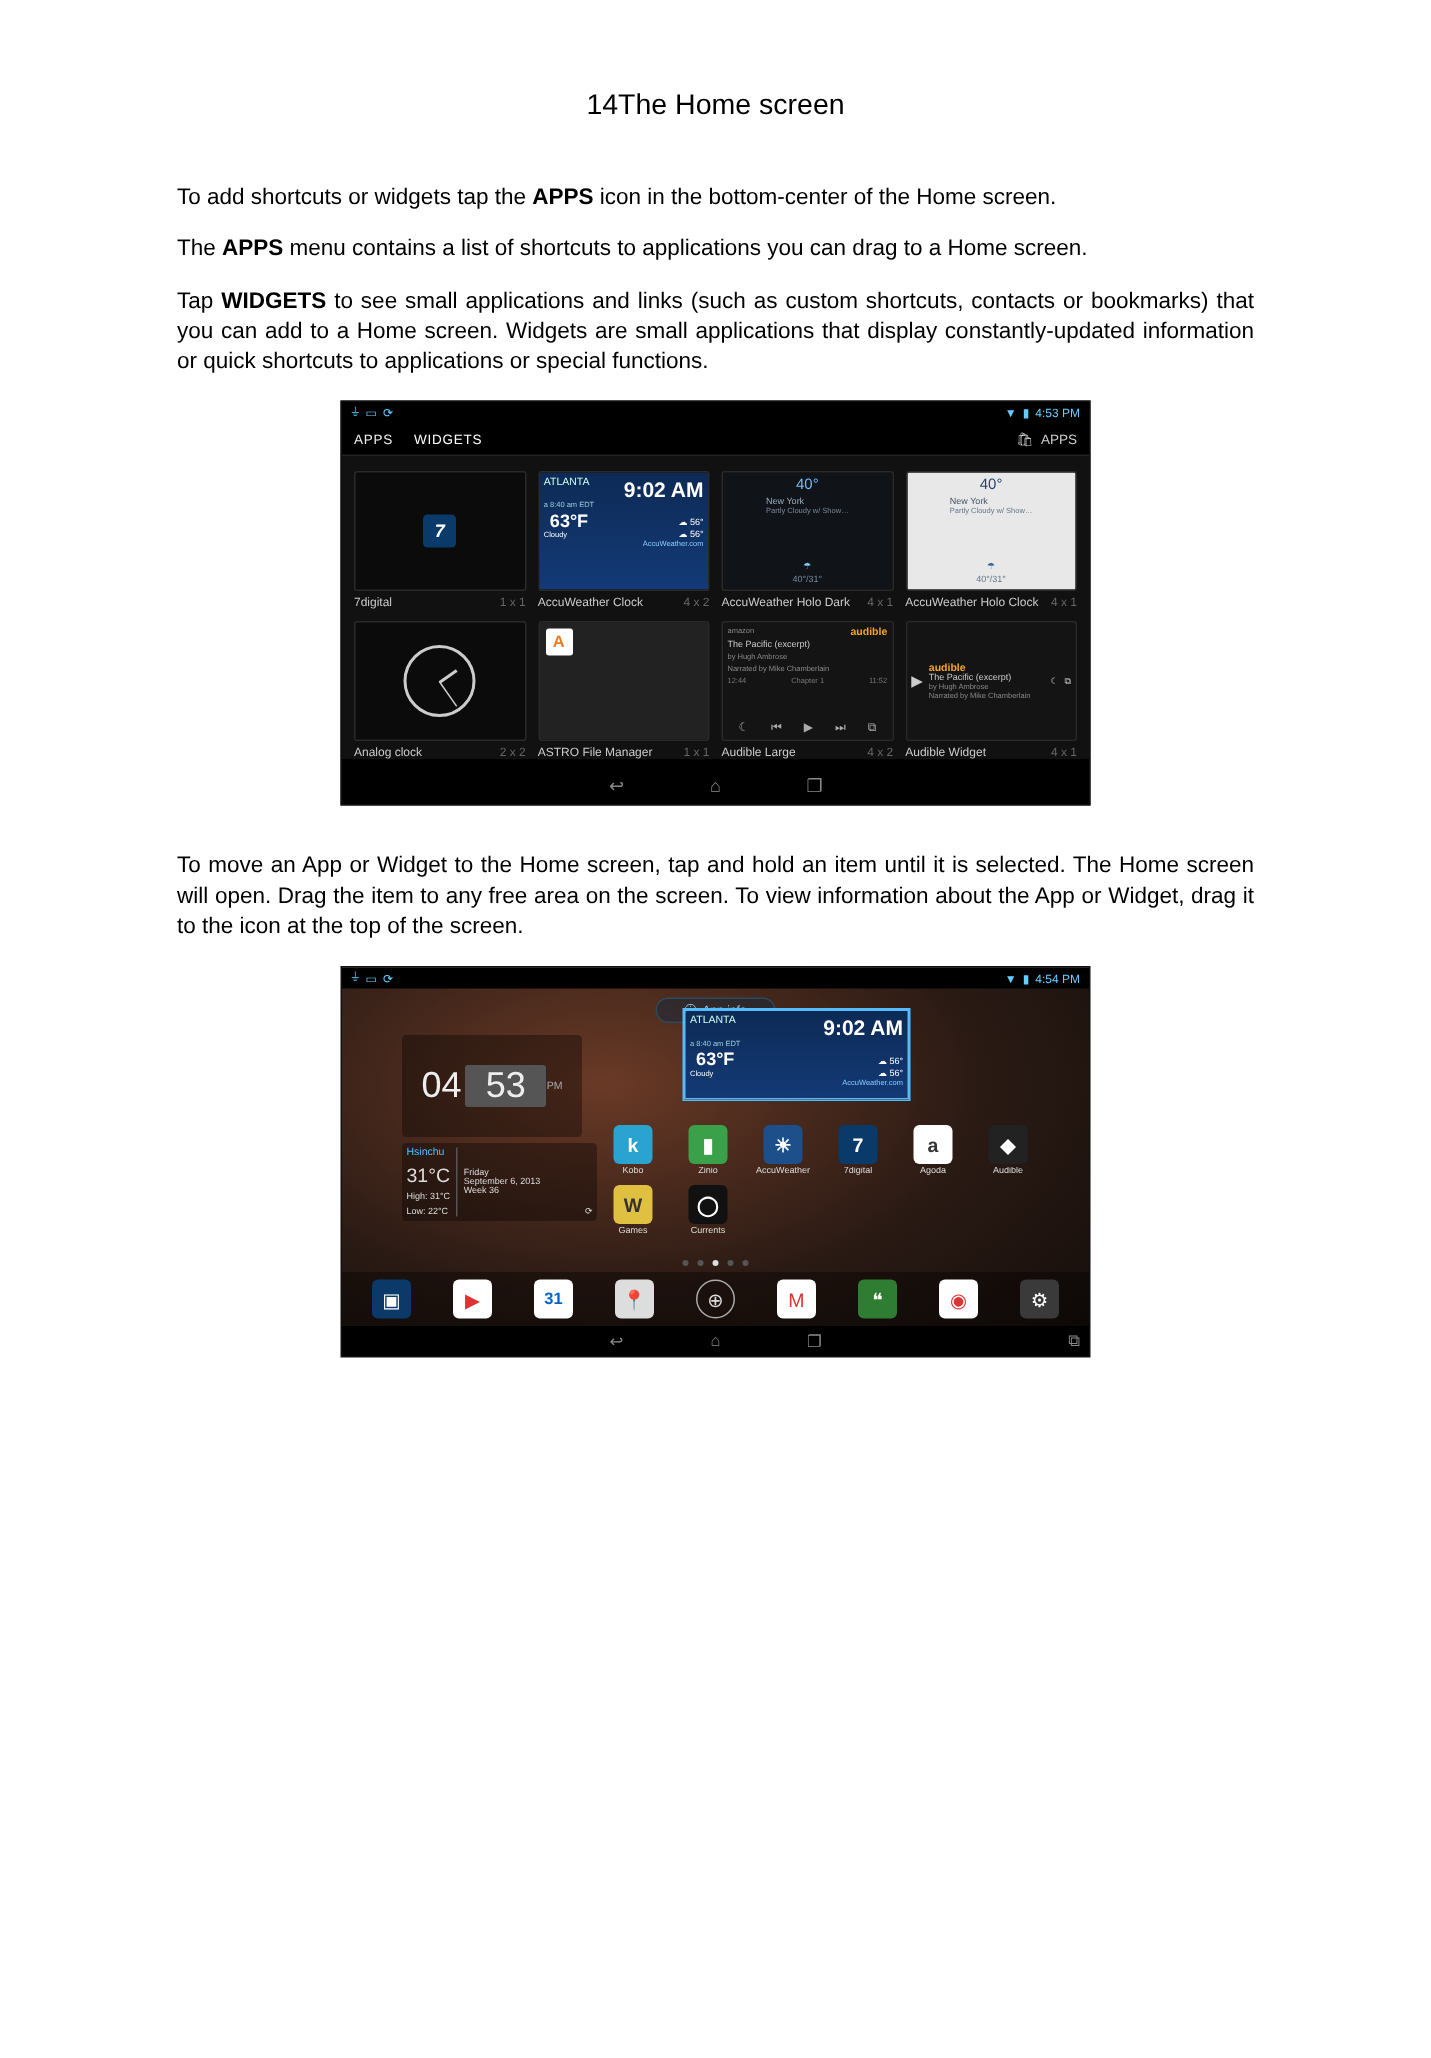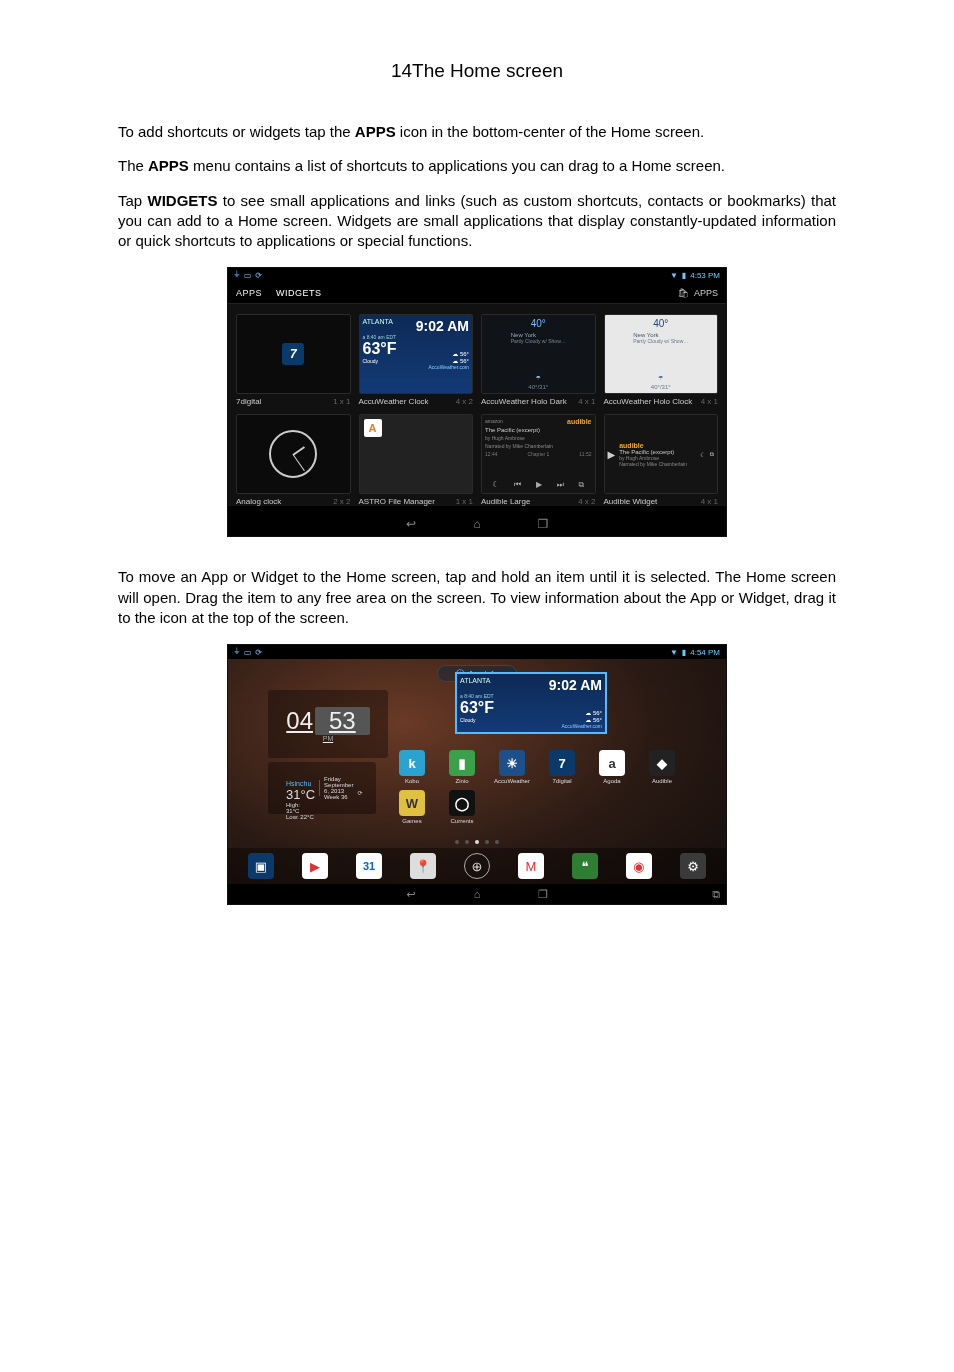--- a/index.html
+++ b/index.html
@@ -22,21 +22,21 @@
   .tabbar .tabs .tab.active { color:#fff; }
   .tabbar .shop { display:flex; gap:5px; align-items:center; color:#ccc; font-size:9px; }
   .widget-grid { display:grid; grid-template-columns: repeat(4, 1fr); grid-auto-rows: 92px; gap:8px; padding:10px 8px 0 8px; background:#111; }
   .wcell { display:flex; flex-direction:column; }
   .wpreview { flex:1; background:#0b0b0b; border:1px solid #2a2a2a; border-radius:2px; display:flex; align-items:center; justify-content:center; overflow:hidden; position:relative; }
   .wlabel { display:flex; justify-content:space-between; font-size:8px; color:#ccc; padding-top:3px; }
   .wlabel .dim { color:#666; }
   .accu-clock { width:100%; height:100%; background:linear-gradient(#0d2a55,#133a77); color:#fff; font-size:7px; display:flex; flex-direction:column; padding:3px; }
   .accu-clock .city { font-size:7px; color:#cfe; }
   .accu-clock .time { font-size:14px; font-weight:700; text-align:right; color:#fff; }
-  .accu-clock .big { font-size:16px; font-weight:700;text-align:center; }
+  .accu-clock .big { font-size:12px; font-weight:700;text-align:center; }
   .holo { width:100%; height:100%; background:#101418; color:#9ab; font-size:6px; display:flex; align-items:center; gap:3px; padding:3px;flex-direction:column; }
   .holo.light { background:#e8e8e8; color:#456; }
   .holo .temp { font-size:10px; color:#7bf; }
   .analog { width:48px; height:48px; border:2px solid #ccc; border-radius:50%; position:relative; }
   .analog::before, .analog::after { content:""; position:absolute; background:#ccc; left:50%; top:50%; transform-origin:left center; }
   .analog::before { width:14px; height:2px; transform: rotate(-35deg); }
   .analog::after { width:20px; height:1px; transform: rotate(55deg); }
   .astro { width:100%; height:100%; background:#222; display:flex; align-items:flex-start; padding:4px; }
   .astro .icon { width:18px; height:18px; background:#fff; display:flex; align-items:center; justify-content:center; color:#e67e22; font-weight:700; font-size:11px; border-radius:2px;}
   .audible { width:100%; height:100%; background:#141414; color:#ccc; font-size:6px; display:flex; flex-direction:column; padding:3px; gap:2px;}
@@ -44,25 +44,25 @@
   .audible .ctrls { display:flex; justify-content:space-around; font-size:8px; color:#aaa; margin-top:auto;}
   .seven-icon { width:22px; height:22px; background:#0a3a6a; color:#fff; display:flex; align-items:center; justify-content:center; font-weight:700; font-size:12px; border-radius:3px; font-style:italic;}
   .navbar { display:flex; justify-content:center; gap:50px; align-items:center; height:24px; background:#000; color:#888; font-size:12px; margin-top:6px;}
   .nav-icon { width:16px; text-align:center; }
 
   
   .home-bg { background: radial-gradient(ellipse at 35% 30%, #6a3a26 0%, #2a1a14 55%, #120c0a 100%); padding-bottom:0; }
   .appinfo-pill { margin:6px auto 4px auto; width:80px; text-align:center; font-size:8px; color:#8fd4ff; border:1px solid #2a4a60; border-radius:10px; padding:2px 0; background:rgba(20,40,60,0.5); display:flex; align-items:center; justify-content:center; gap:4px;}
   .home-area { display:flex; gap:6px; padding:4px 8px 6px 40px; min-height:150px; }
   .left-widgets { display:flex; flex-direction:column; gap:4px; }
-  .clock-widget { width:120px; height:68px; background:rgba(0,0,0,0.35); border-radius:3px; display:flex; flex-direction:column; align-items:center; justify-content:center; color:#eee;text-decoration:underline; }
+  .clock-widget { width:120px; height:68px; background:rgba(0,0,0,0.35); border-radius:3px; display:flex; flex-direction:row; align-items:center; justify-content:center; color:#eee; }
   .clock-widget .timebig { font-size:24px; font-weight:300; display:flex; align-items:baseline;}
   .clock-widget .timebig .min { background:#555; padding:0 14px; margin-left:2px; border-radius:2px;}
   .clock-widget .pm { font-size:7px; color:#aaa; }
-  .weather-widget { width:108px; height:52px; background:rgba(0,0,0,0.35); border-radius:3px; display:flex; color:#ddd; font-size:6px; padding:18px; gap:4px;}
+  .weather-widget { width:130px; height:52px; background:rgba(0,0,0,0.35); border-radius:3px; display:flex; color:#ddd; font-size:6px; padding:3px; gap:4px;}
   .weather-widget .wleft { display:flex; flex-direction:column; justify-content:space-between;}
   .weather-widget .wleft .city { color:#5bf; font-size:7px;}
   .weather-widget .wleft .deg { font-size:13px; }
   .drag-widget { position:absolute; left:228px; top:28px; width:150px; height:60px; }
   .home-icons { display:flex; flex-wrap:wrap; gap:6px 14px; align-content:flex-start; padding-top:60px;}
   .hicon { width:36px; display:flex; flex-direction:column; align-items:center; gap:2px;}
   .hicon .ic { width:26px; height:26px; border-radius:4px; display:flex; align-items:center; justify-content:center; font-size:13px; color:#fff; font-weight:700;}
   .hicon .lbl { font-size:6px; color:#ddd; text-align:center; white-space:nowrap; overflow:hidden; text-overflow:ellipsis; max-width:40px;}
   .page-dots { display:flex; justify-content:center; gap:6px; padding:4px 0;}
   .page-dots .dot { width:4px; height:4px; border-radius:50%; background:#555;}

